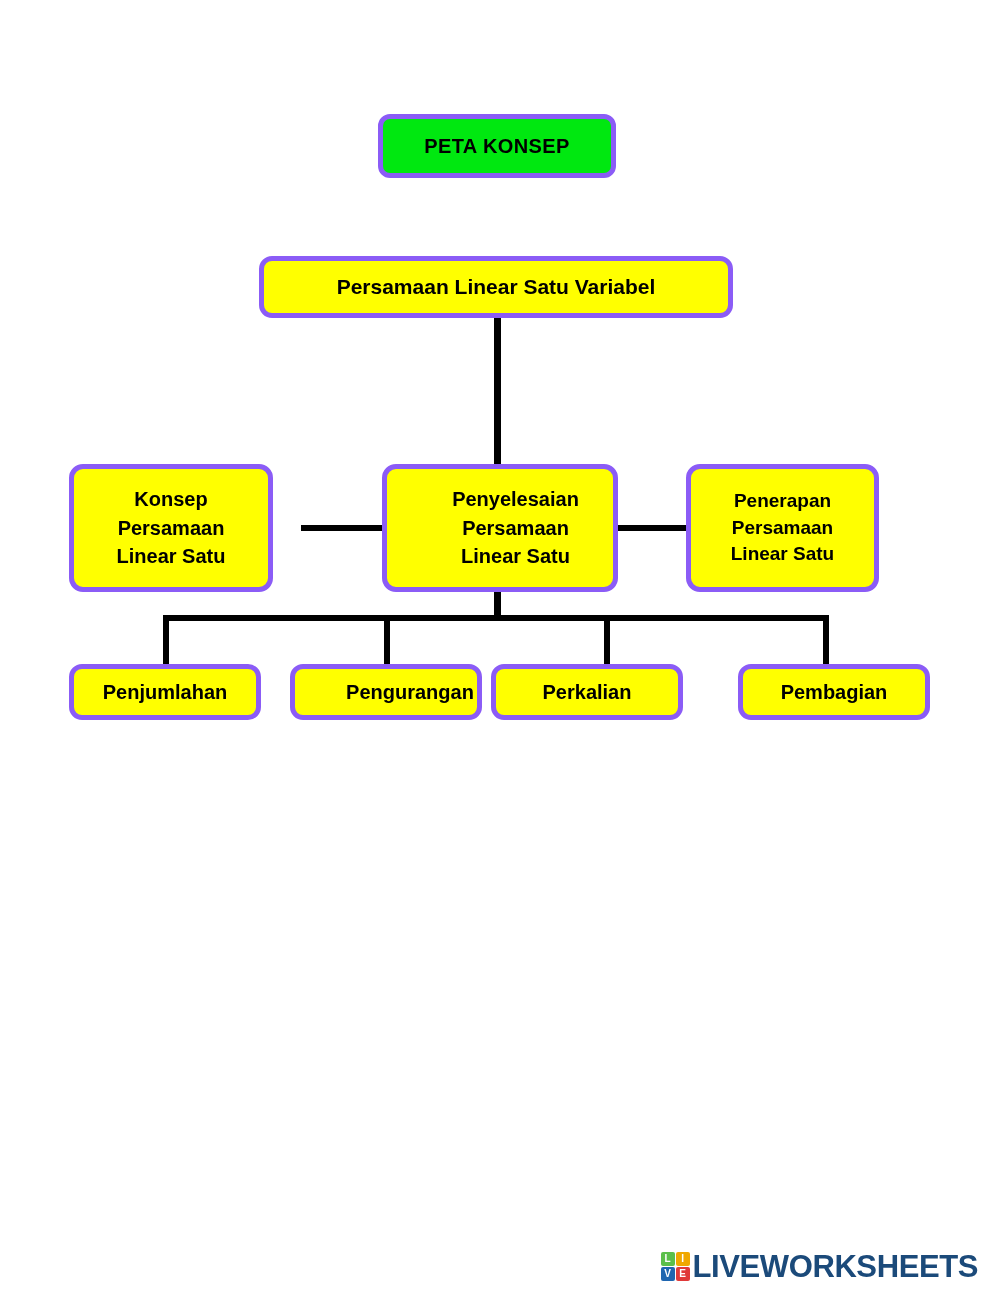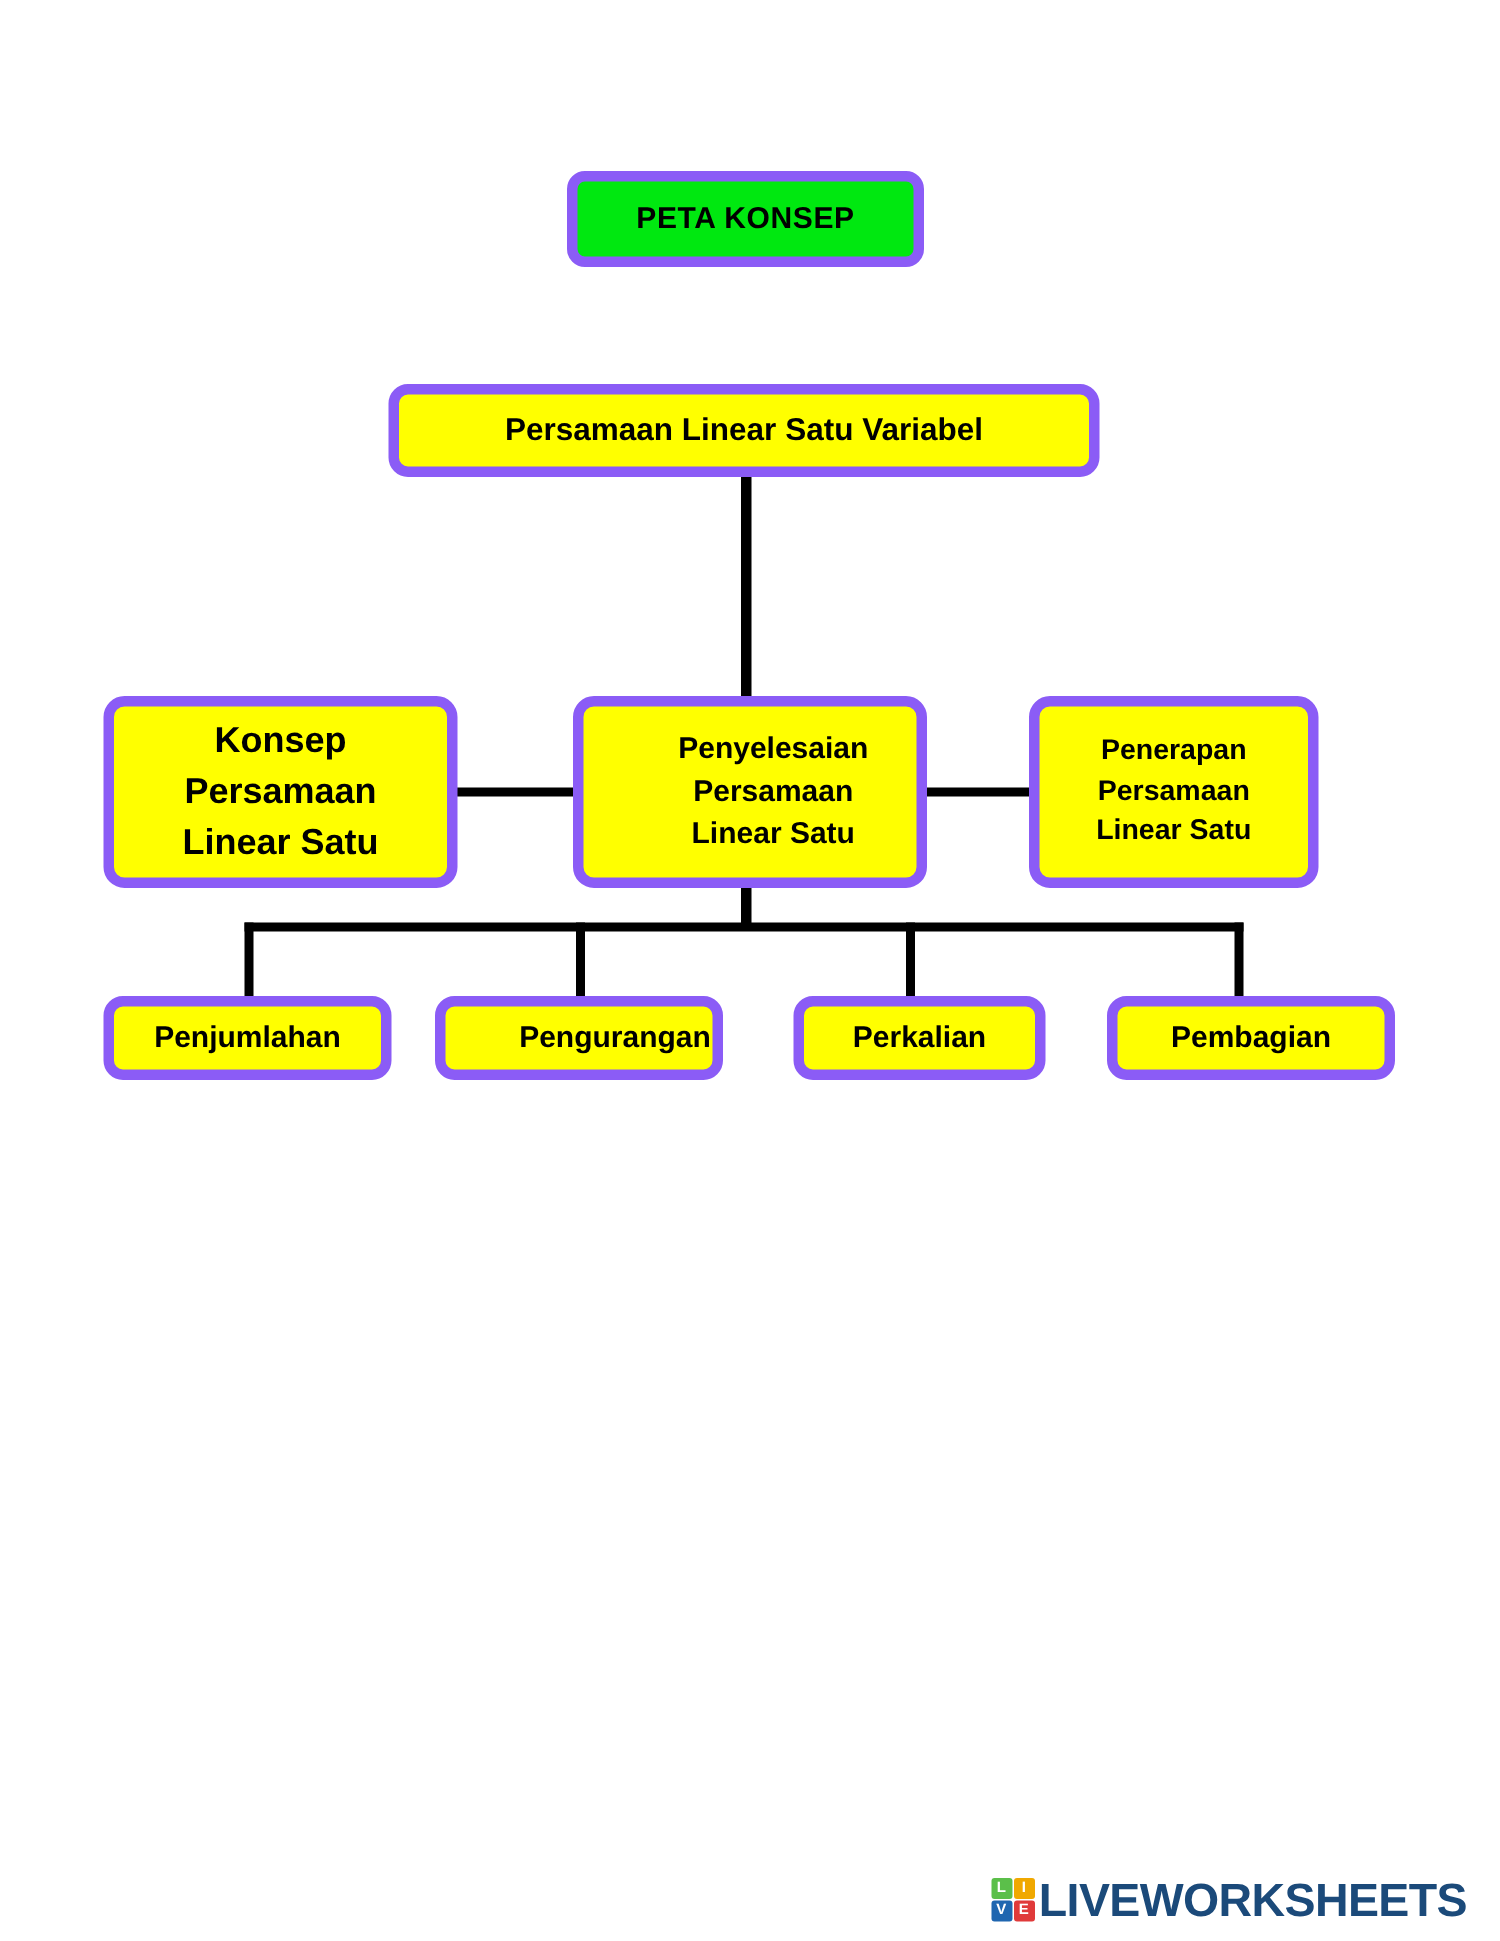--- a/index.html
+++ b/index.html
@@ -15,21 +15,21 @@
     width: 1000px;
     height: 1294px;
     background: #ffffff;
     overflow: hidden;
   }
 
   
   .node {
     position: absolute;
     box-sizing: border-box;
-    border: 7px solid #8b5cf6;
+    border: 5px solid #8b5cf6;
     border-radius: 14px;
     display: flex;
     flex-direction: column;
     align-items: center;
     justify-content: center;
     text-align: center;
     color: #000000;
     font-weight: bold;
     line-height: 1.30;
     z-index: 3;
@@ -47,22 +47,22 @@
     letter-spacing: 0.4px;
   }
   #node-root {
     left: 259px; top: 256px;
     width: 474px; height: 62px;
     border-radius: 13px;
     font-size: 21px;
   }
   #node-konsep {
     left: 69px; top: 464px;
-    width: 236px; height: 128px;
-    font-size: 24px;
+    width: 204px; height: 128px;
+    font-size: 20px;
     line-height: 1.42;
     text-align: center;
   }
   #node-penyelesaian {
     left: 382px; top: 464px;
     width: 236px; height: 128px;
     font-size: 20px;
     line-height: 1.42;
     padding-left: 31px;
   }
@@ -73,21 +73,21 @@
     line-height: 1.42;
   }
   .leaf {
     top: 664px;
     height: 56px;
     font-size: 20px;
     border-radius: 13px;
   }
   #node-penjumlahan { left: 69px;  width: 192px; }
   #node-pengurangan { left: 290px; width: 192px; padding-left: 48px; }
-  #node-perkalian   { left: 529px; width: 168px; }
+  #node-perkalian   { left: 491px; width: 192px; }
   #node-pembagian   { left: 738px; width: 192px; }
 
   
   .conn {
     position: absolute;
     background: #000000;
     z-index: 1;
   }
   
   #conn-root-vert   { left: 494px; top: 316px;  width: 7px;  height: 152px; }

